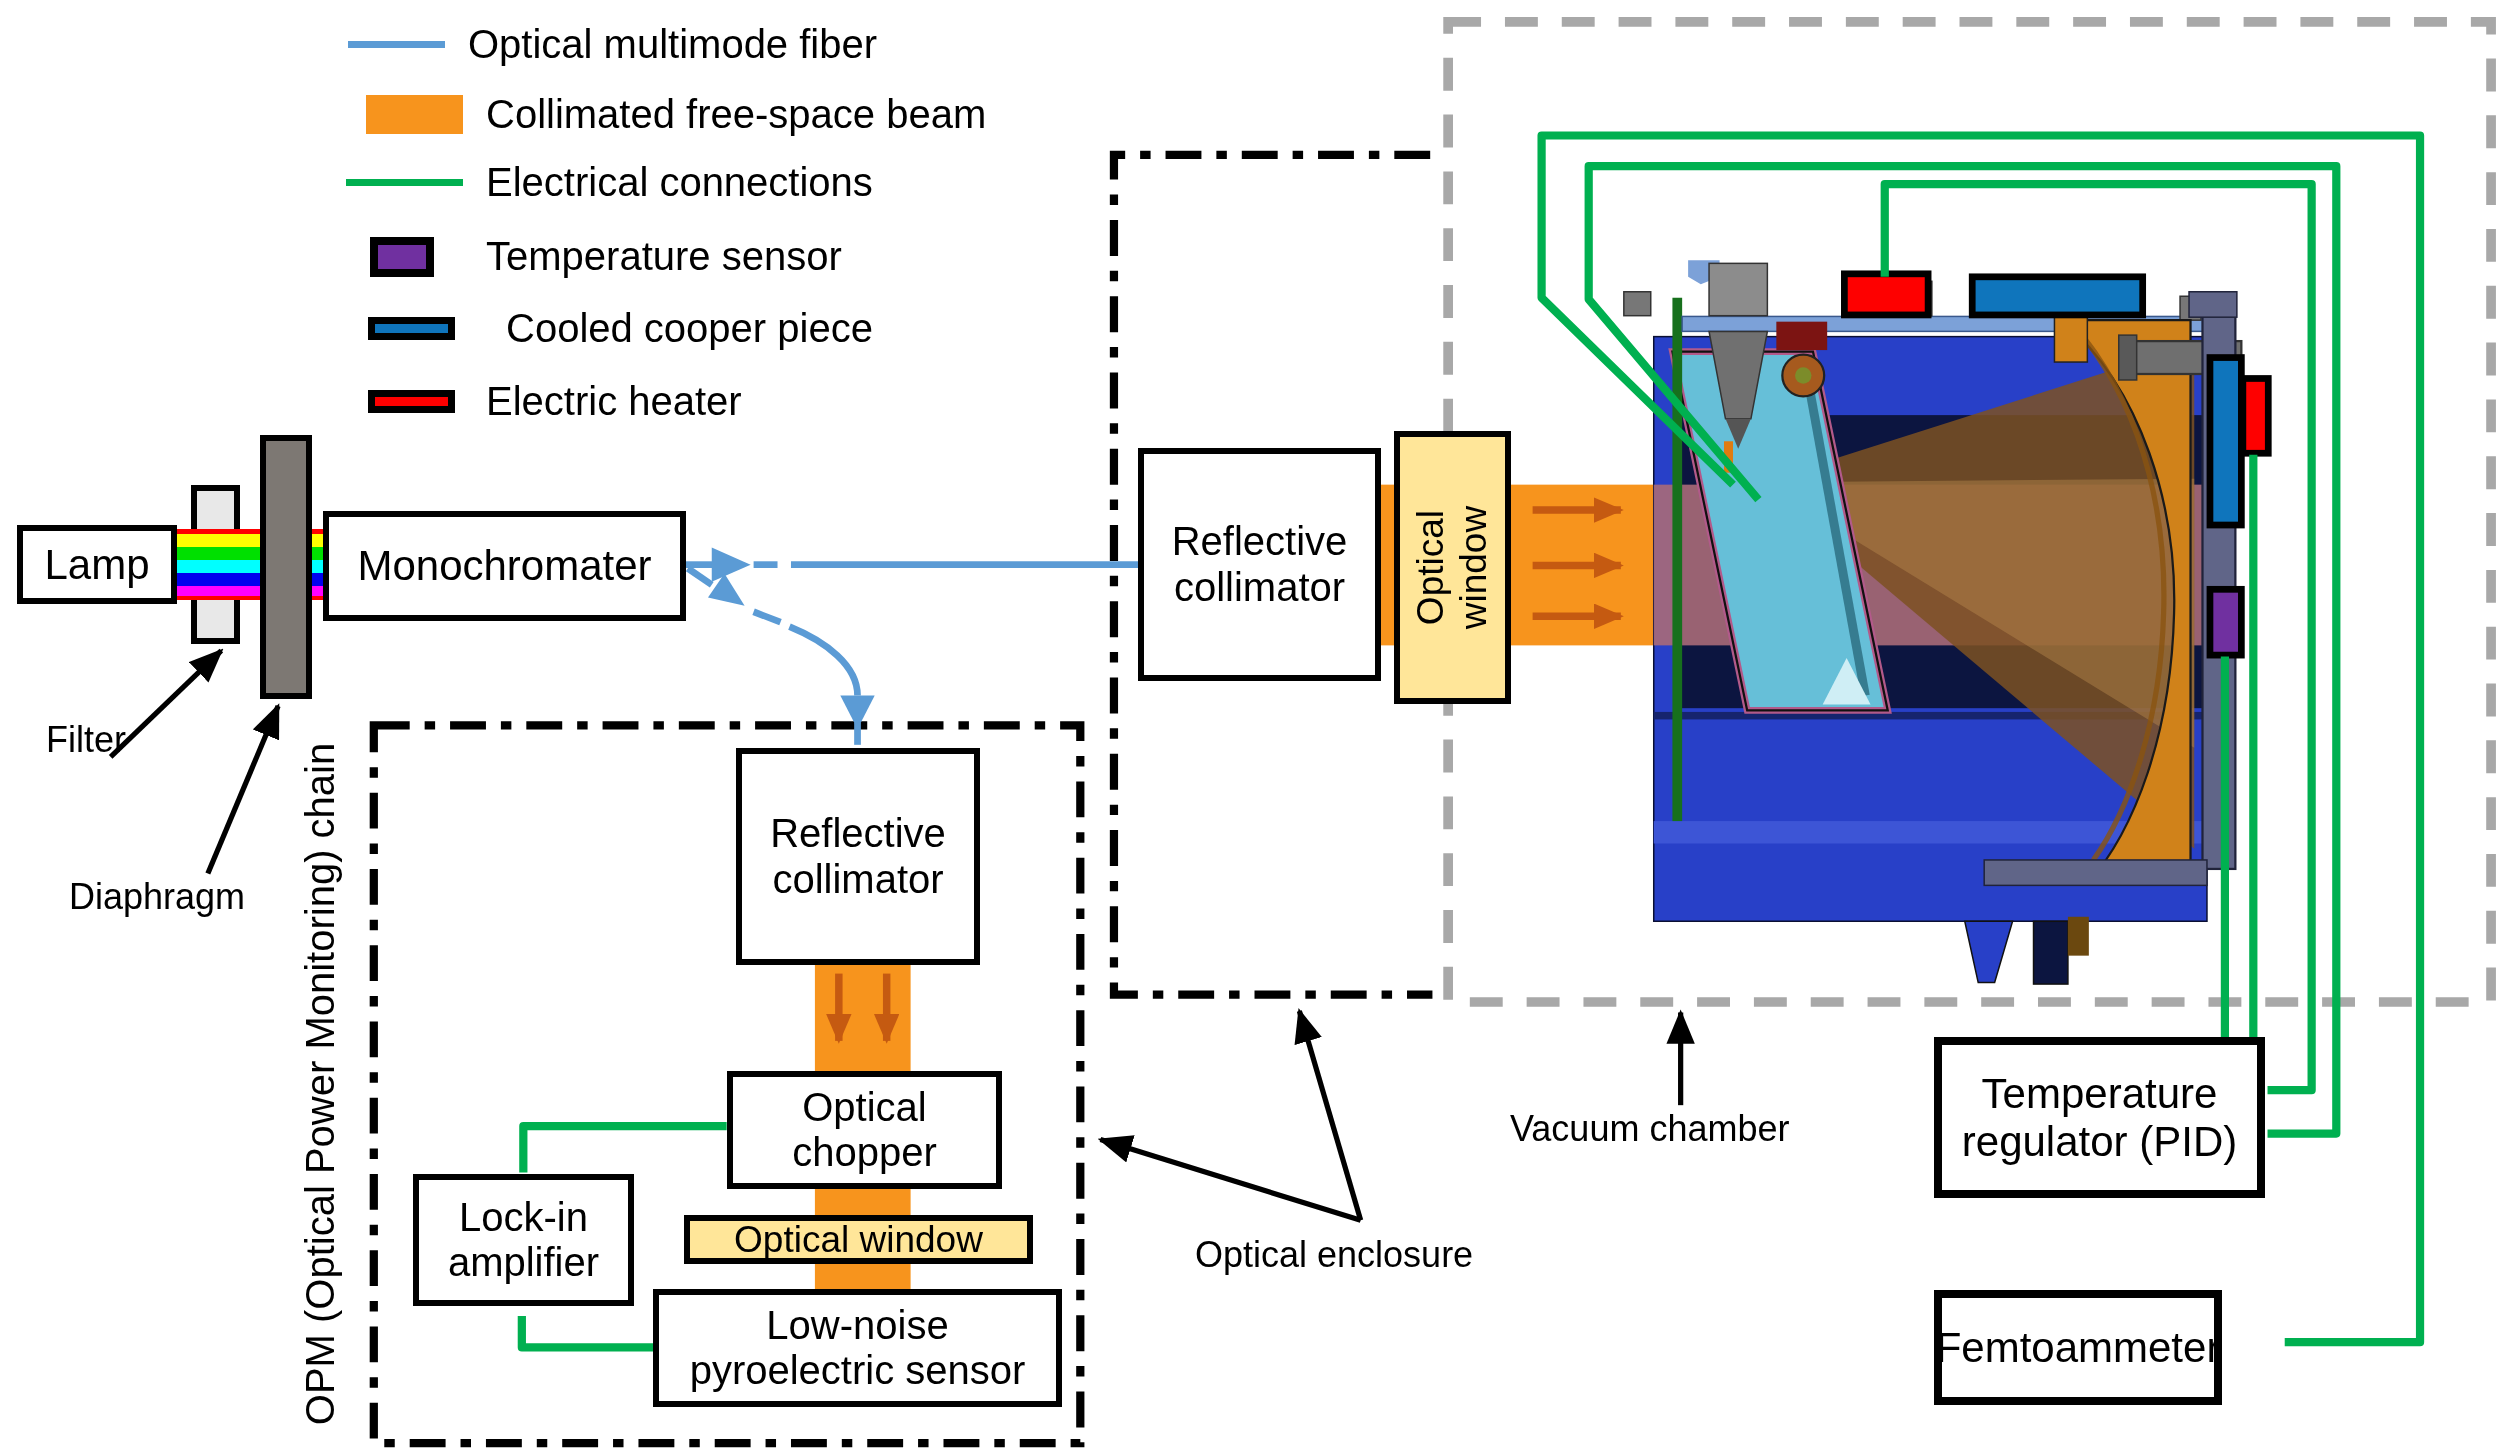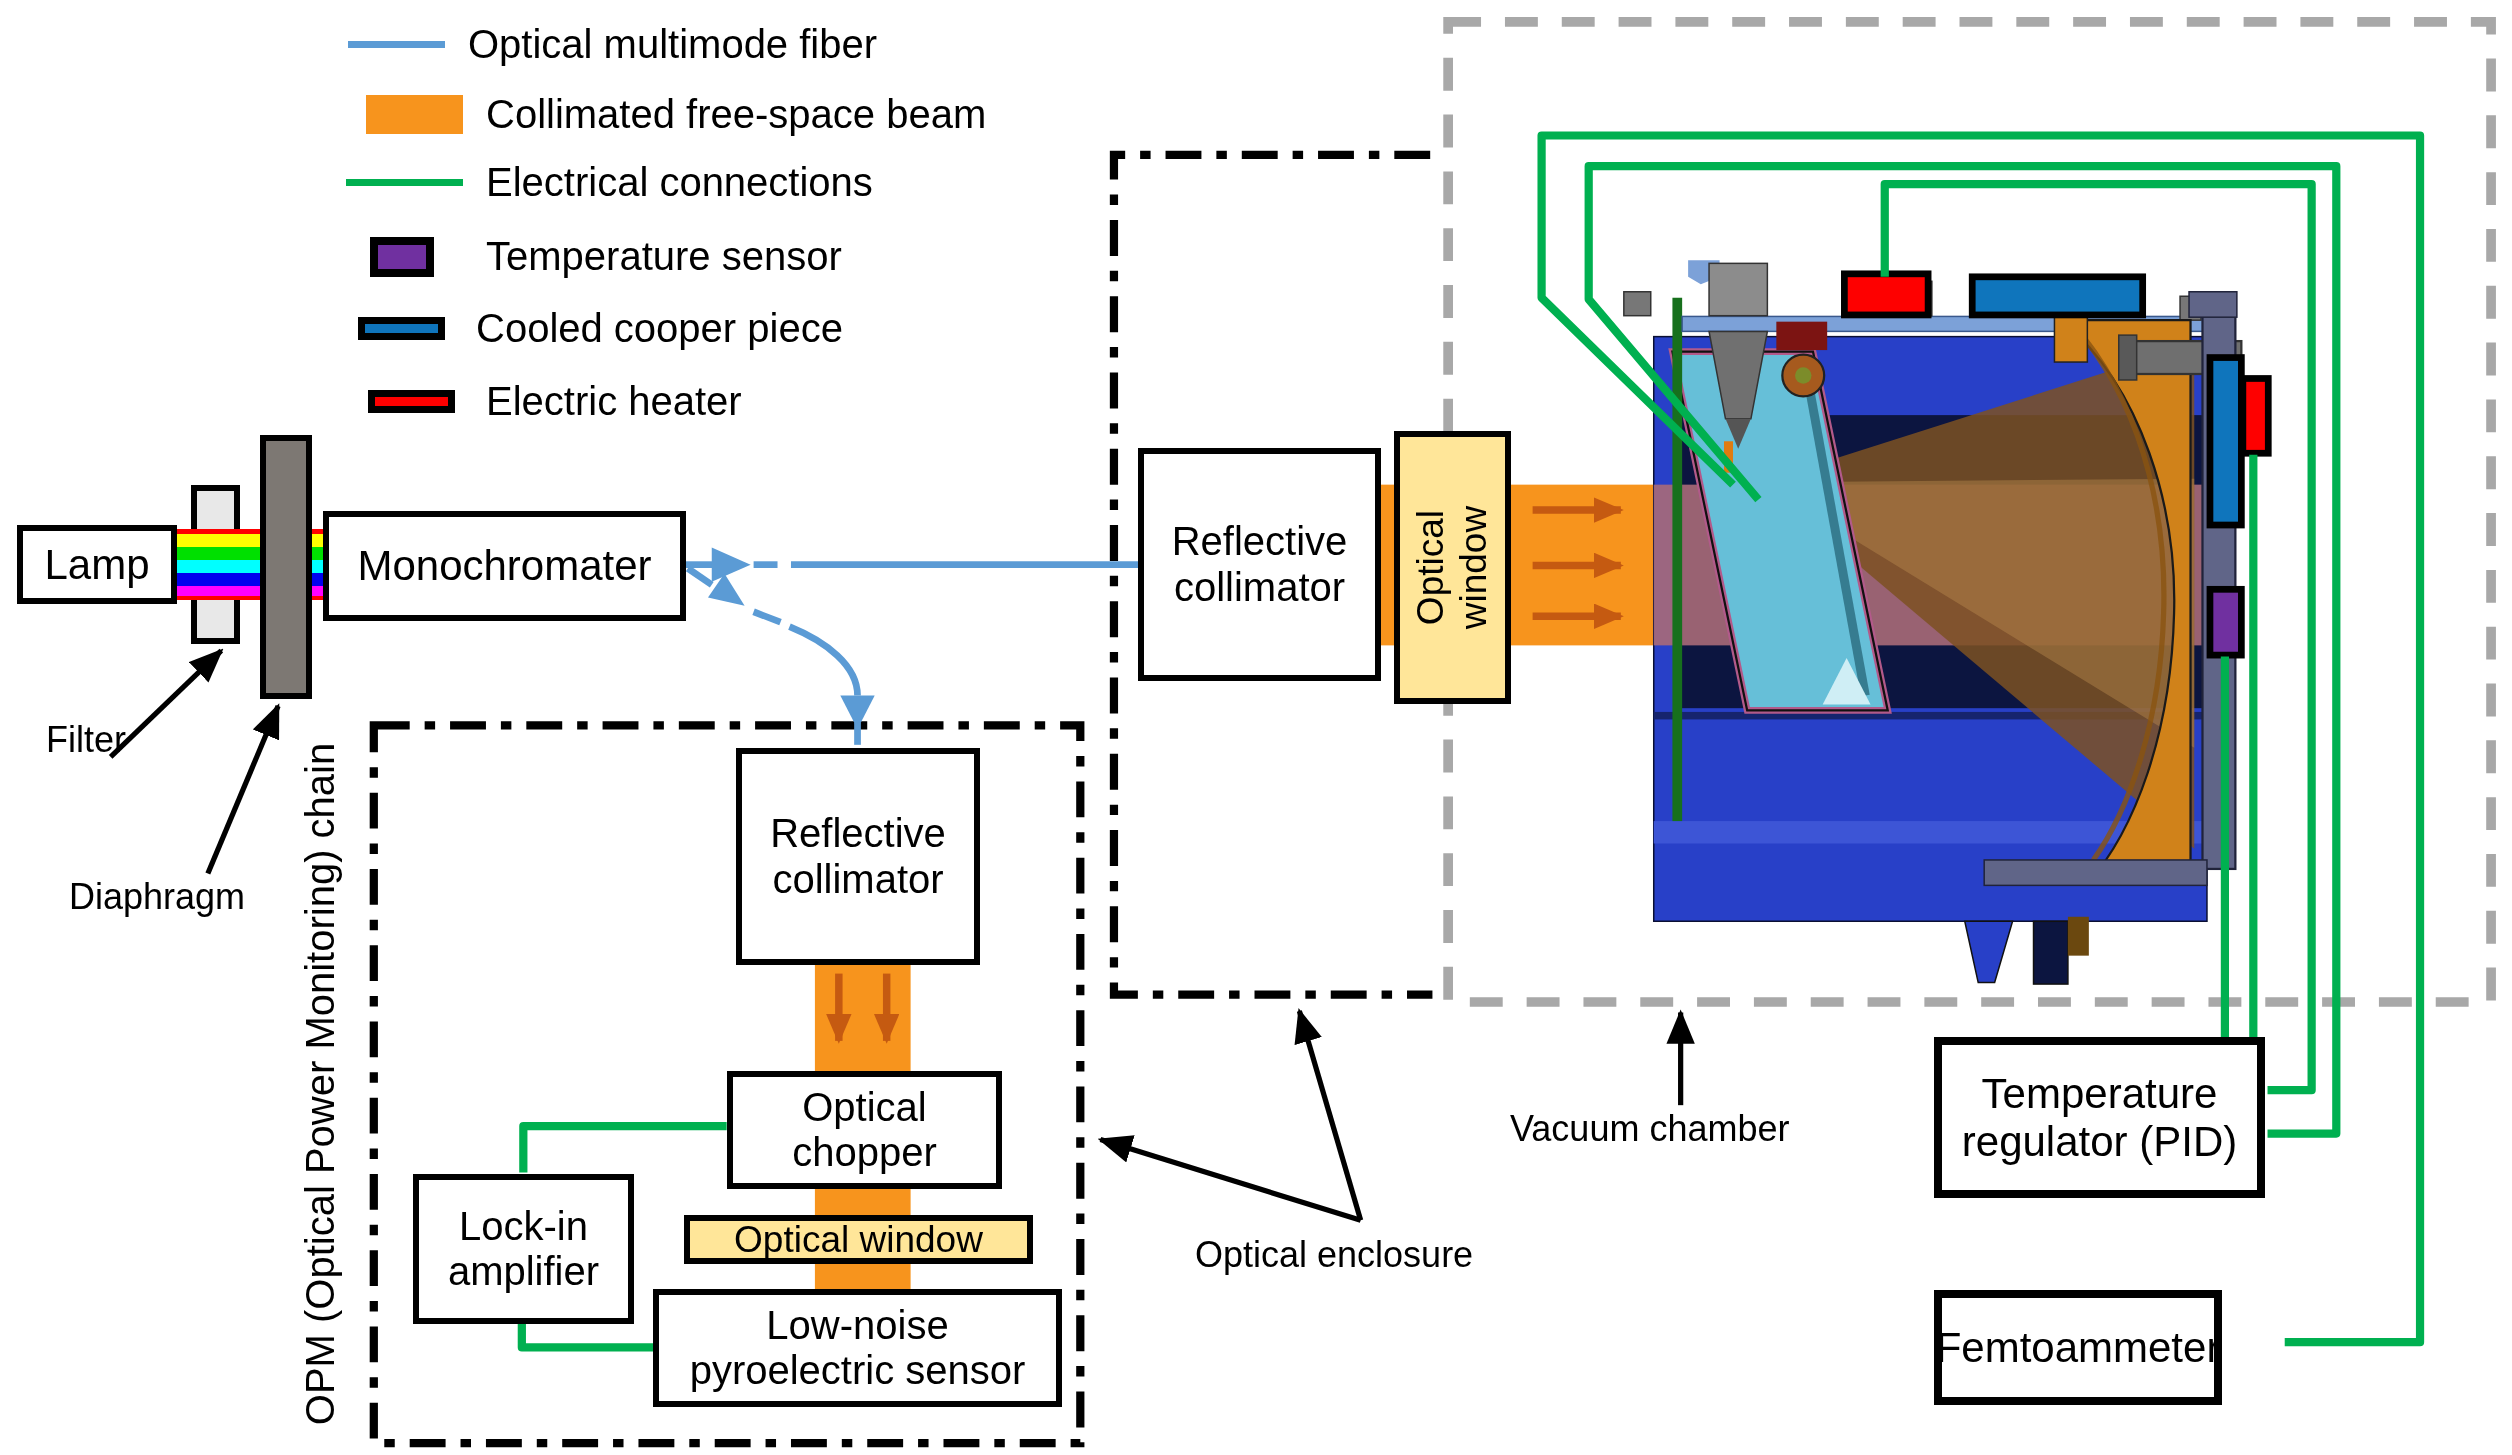--- a/index.html
+++ b/index.html
@@ -173,21 +173,21 @@
       <span class="sw-wire"></span>
     </span>
   <span class="llabel">Electrical connections</span>
 </div>
 <div class="lrow" style="left:346px;top:223px;">
   <span class="lswatch">
       <span class="sw-sensor"></span>
     </span>
   <span class="llabel">Temperature sensor</span>
 </div>
-<div class="lrow" style="left:336px;top:295px;">
+<div class="lrow" style="left:346px;top:295px;gap:20px;">
   <span class="lswatch">
       <span class="sw-copper"></span>
     </span>
   <span class="llabel">Cooled cooper piece</span>
 </div>
 <div class="lrow" style="left:346px;top:368px;">
   <span class="lswatch">
       <span class="sw-heater"></span>
     </span>
   <span class="llabel">Electric heater</span>
@@ -222,21 +222,21 @@
 </div>
 <div class="box window" style="left:684px;top:1215px;width:349px;height:49px;">
   <span id="win-opm">Optical window</span>
 </div>
 <div class="box" style="left:653px;top:1289px;width:409px;height:118px;">
   <div>
     <div>Low-noise</div>
     <div>pyroelectric sensor</div>
   </div>
 </div>
-<div class="box" style="left:413px;top:1174px;width:221px;height:150px;">
+<div class="box" style="left:413px;top:1174px;width:221px;height:132px;">
   <div>
     <div>Lock-in</div>
     <div>amplifier</div>
   </div>
 </div>
 
 <div class="box" style="left:1138px;top:448px;width:243px;height:233px;">
   <div>
     <div>Reflective</div>
     <div>collimator</div>

